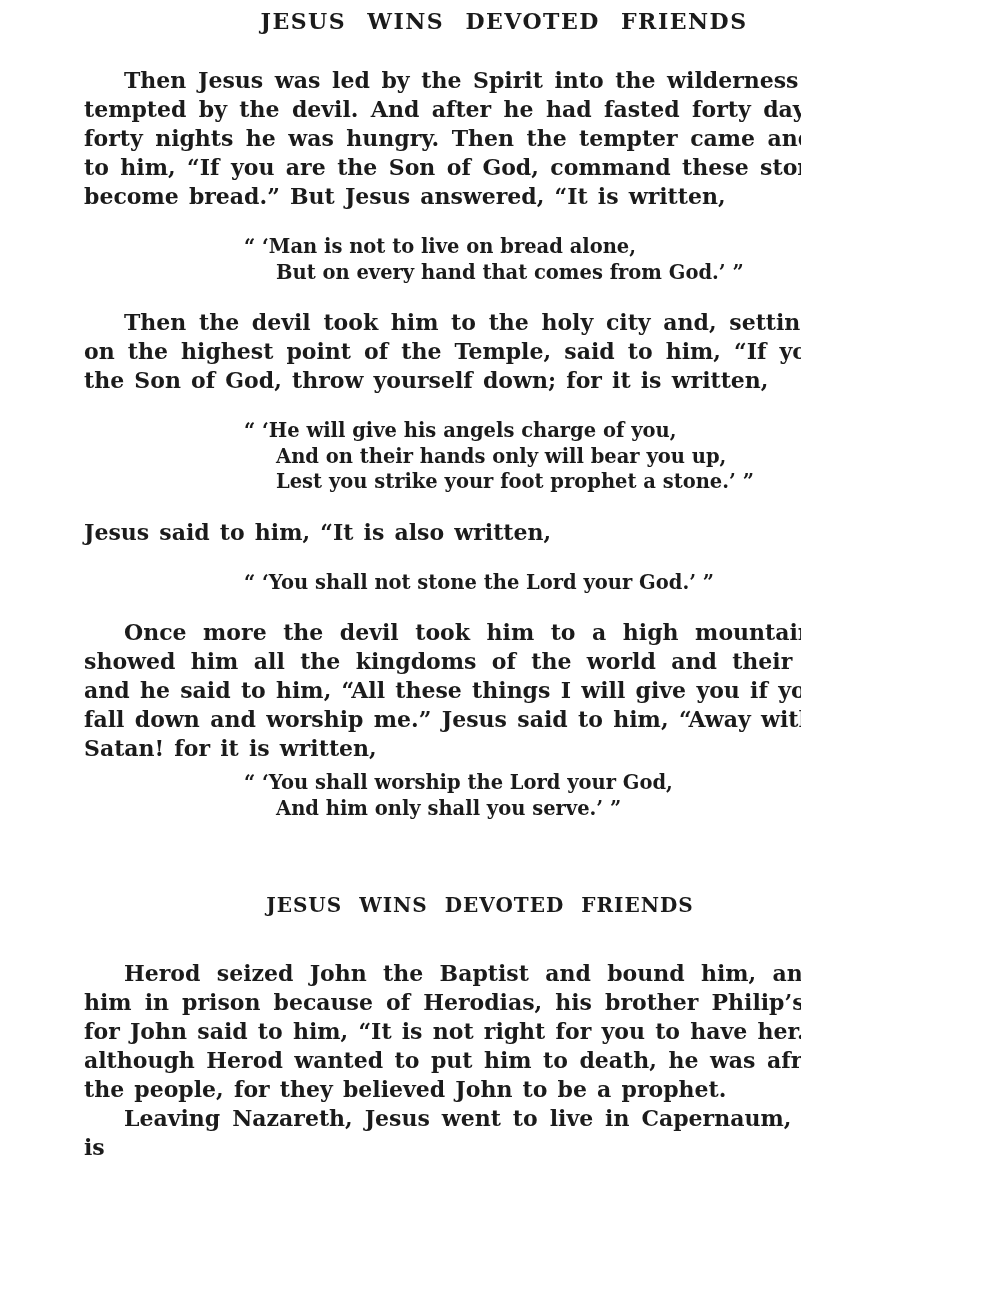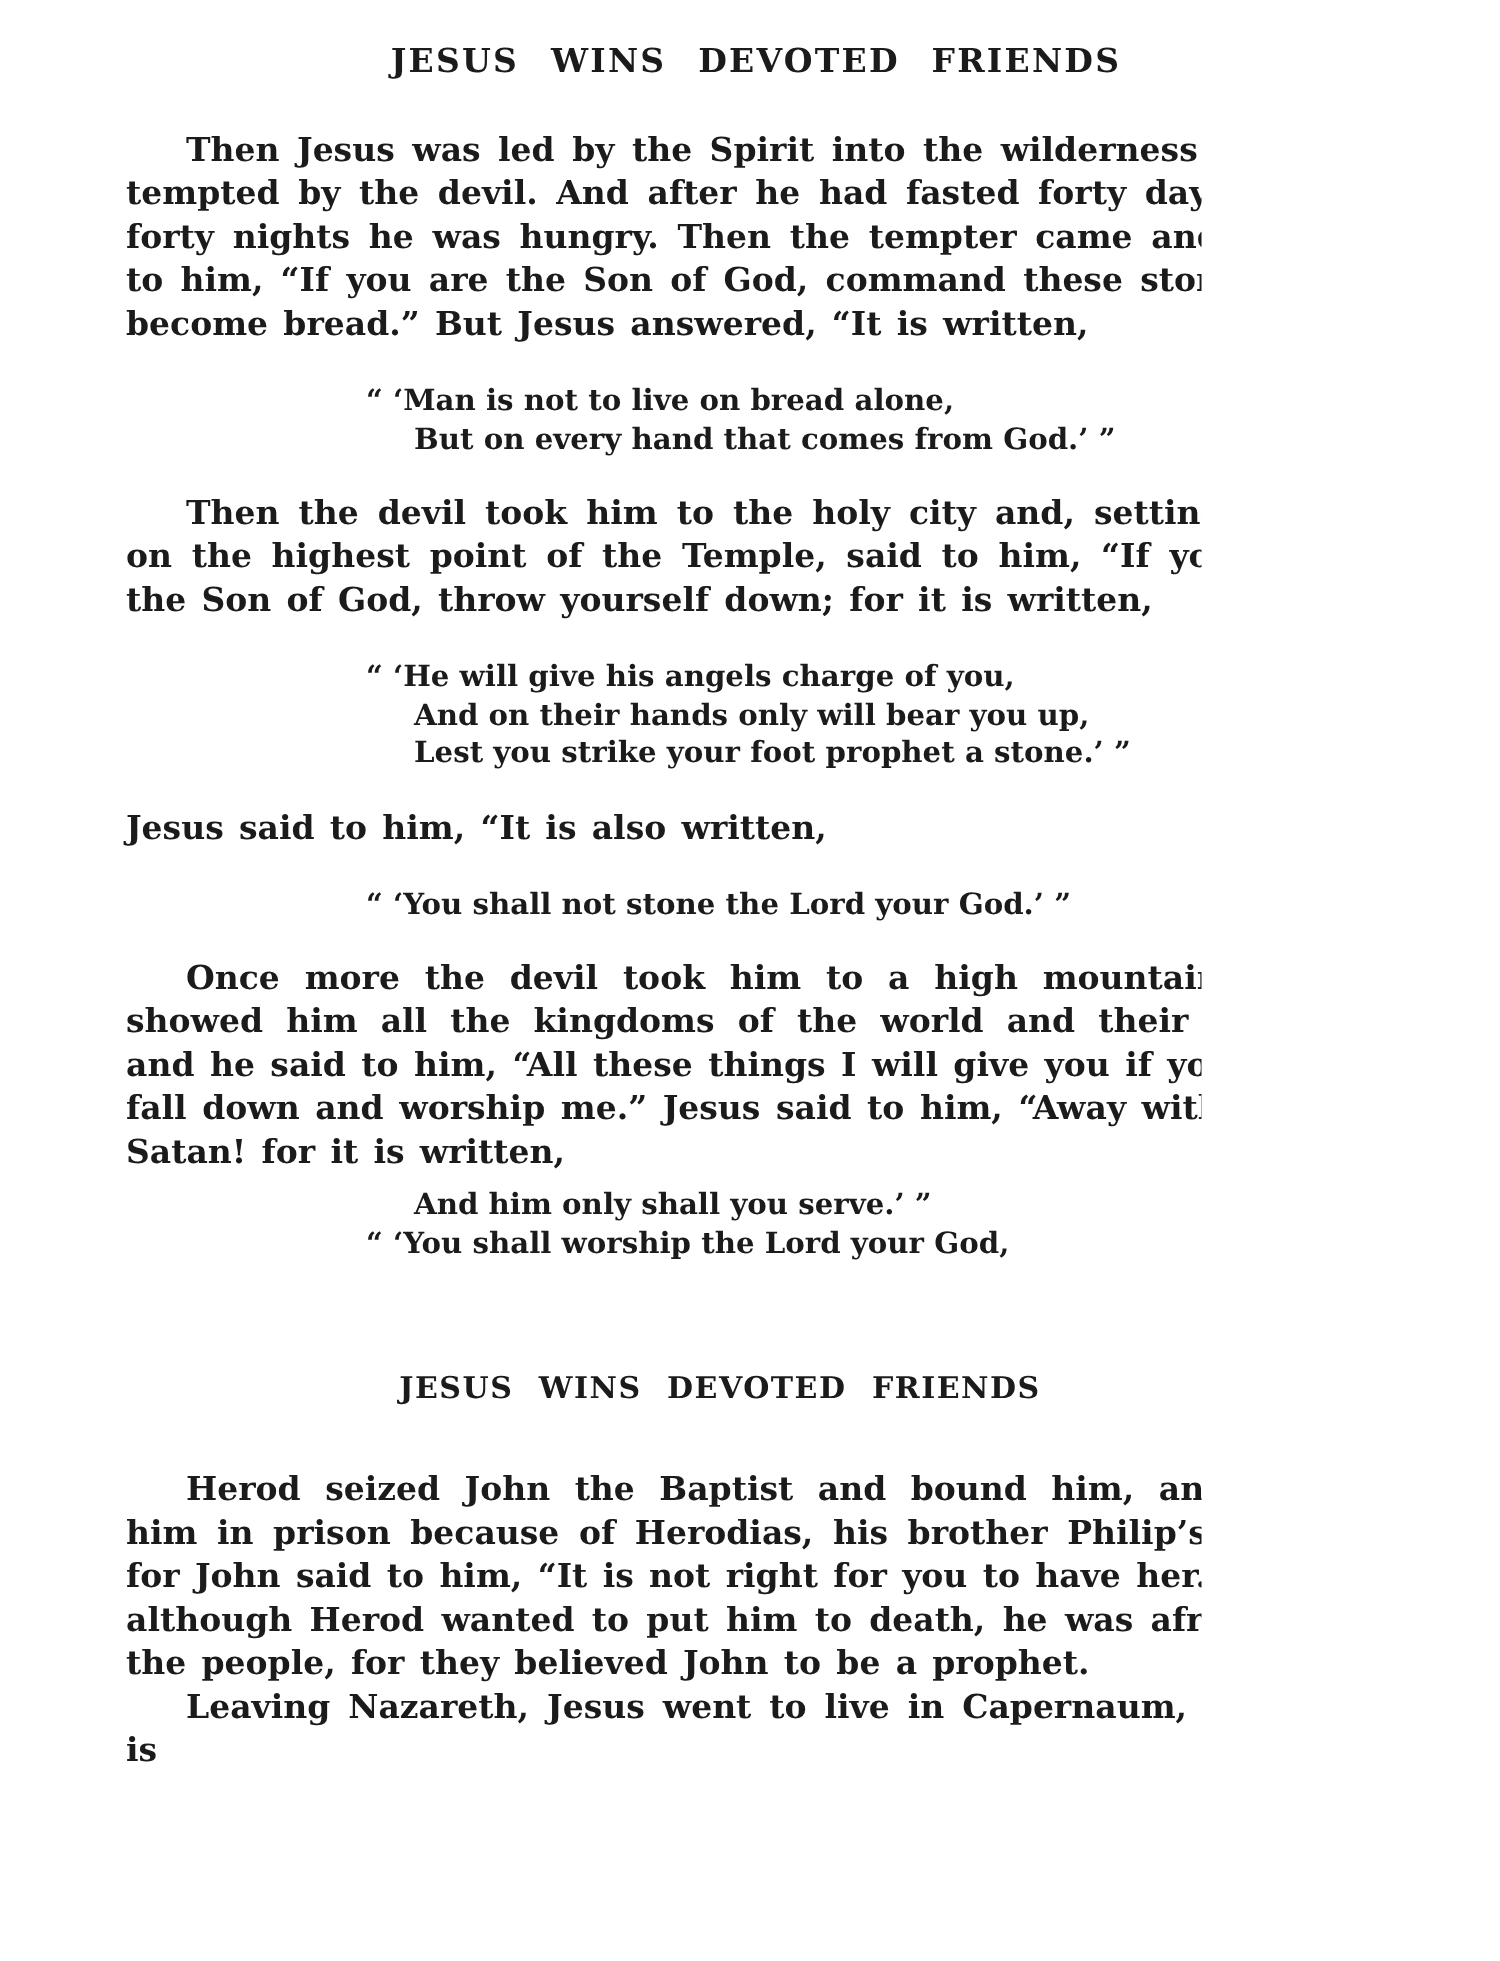--- a/index.html
+++ b/index.html
@@ -6,21 +6,21 @@
 
   .page {
     position: relative;
     width: 801px;
     height: 1307px;
     box-sizing: border-box;
     background: #ffffff;
     color: #1b1b1b;
     font-family: "DejaVu Serif", "Liberation Serif", serif;
     font-weight: bold;
-    padding-top: 28px;
+    padding-top: 8px;
     overflow: hidden;
   }
 
   .running-header {
     position: relative;
     margin-left: 108px;
     width: 792px;
     height: 32px;
   }
   .running-header .title {
@@ -93,21 +93,21 @@
         <div class="verse-line first">“ ‘He will give his angels charge of you,</div>
         <div class="verse-line">And on their hands only will bear you up,</div>
         <div class="verse-line">Lest you strike your foot prophet a stone.’ ”</div>
       </div>
       <p class="para">Jesus said to him, “It is also written,</p>
       <div class="verse">
         <div class="verse-line first">“ ‘You shall not stone the Lord your God.’ ”</div>
       </div>
       <p class="para indent">Once more the devil took him to a high mountain and showed him all the kingdoms of the world and their glory, and he said to him, “All these things I will give you if you will fall down and worship me.” Jesus said to him, “Away with you, Satan! for it is written,</p>
       <div class="verse tight-top">
+        <div class="verse-line first">“ ‘You shall worship the Lord your God,</div>
         <div class="verse-line">And him only shall you serve.’ ”</div>
-        <div class="verse-line first">“ ‘You shall worship the Lord your God,</div>
       </div>
       <h2 class="section-heading">JESUS WINS DEVOTED FRIENDS</h2>
       <p class="para indent">Herod seized John the Baptist and bound him, and put him in prison because of Herodias, his brother Philip’s wife, for John said to him, “It is not right for you to have her.” And although Herod wanted to put him to death, he was afraid of the people, for they believed John to be a prophet.</p>
       <p class="para indent">Leaving Nazareth, Jesus went to live in Capernaum, which is</p>
     </div>
 
 </div>
 
 </body></html>

